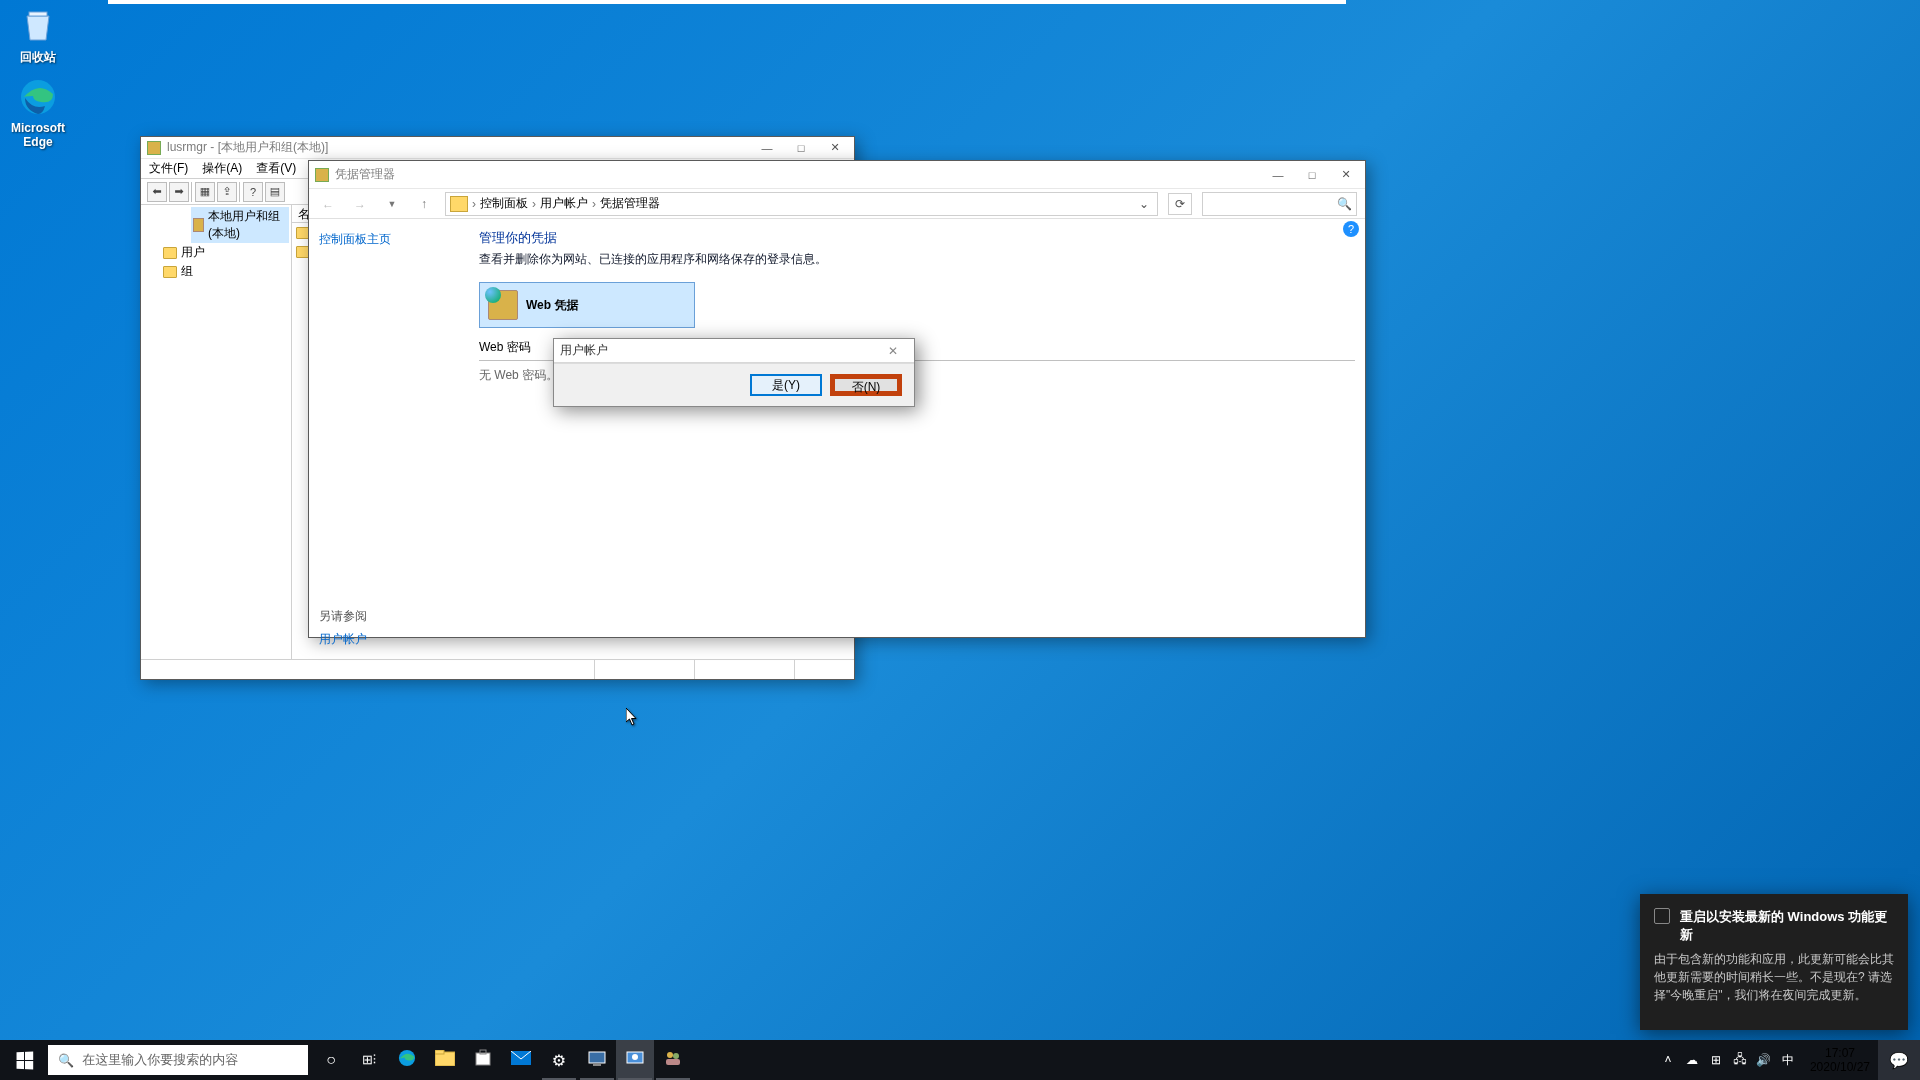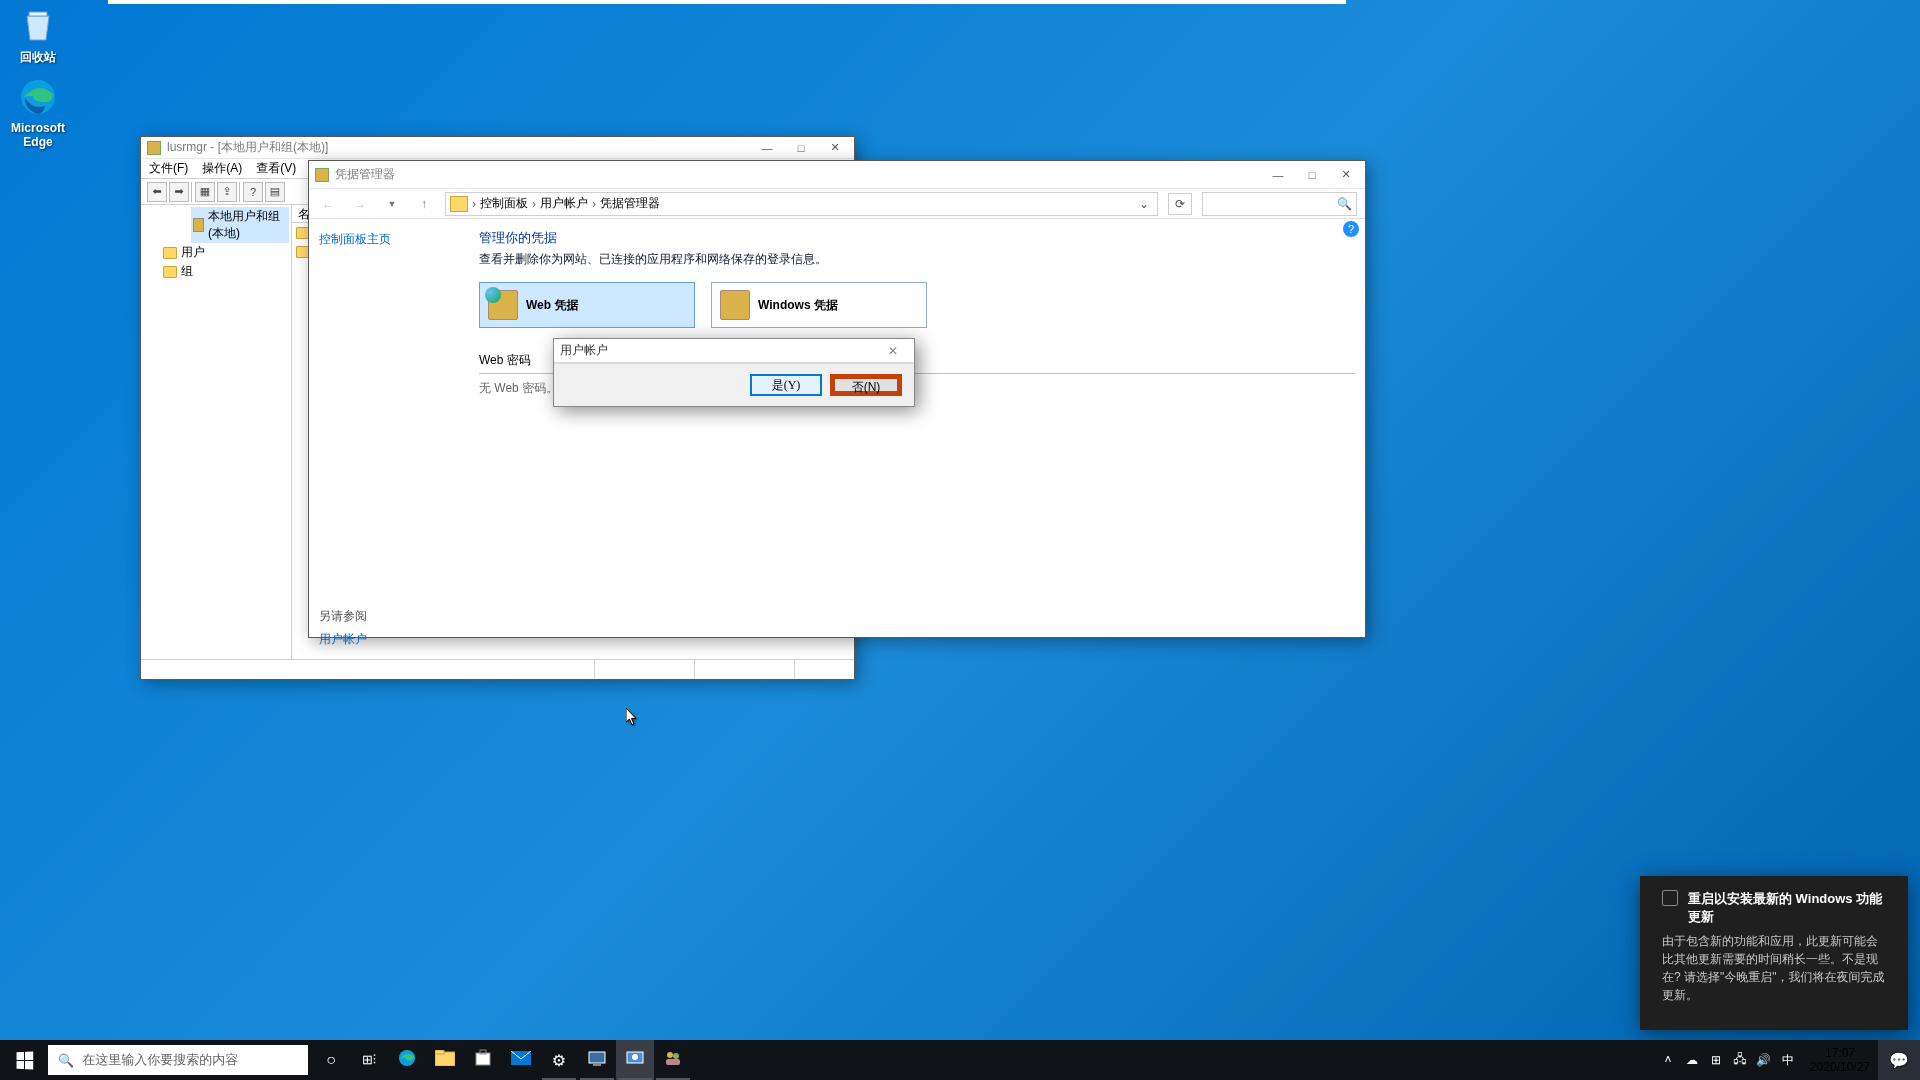--- a/index.html
+++ b/index.html
@@ -56,45 +56,45 @@
 .cred-left .lbl2 { margin-top:360px; color:#555;}
 .cred-left .link2 { color:#0066cc; margin-top:6px; cursor:pointer;}
 .cred-main { flex:1; padding:8px 10px; position:relative;}
 .cred-main h3 { color:#003399; font-size:13px; font-weight:normal; margin:2px 0 4px; }
 .cred-main .sub { font-size:12px; color:#0f172a; margin-bottom:14px;}
 .tiles { display:flex; gap:16px; }
 .tile { width:216px; height:46px; border:1px solid #8faecb; display:flex; align-items:center; gap:8px; padding:0 8px; font-size:12px;}
 .tile.active { background:#cde8ff; border-color:#6aa0d8; }
 .tile .bigico { width:30px; height:30px; background:#d9b24a; border:1px solid #a87; border-radius:2px; position:relative;}
 .tile.webt .bigico::after{content:"";position:absolute;left:-4px;top:-4px;width:16px;height:16px;border-radius:50%;background:radial-gradient(circle at 30% 30%,#6ec0ff,#0a5);}
-.sect { margin-top:24px; font-size:12px;}
+.sect { margin-top:11px; font-size:12px;}
 .sect .shdr { border-bottom:1px solid #c0c0c0; padding-bottom:4px; color:#000;}
 .sect .empty { color:#666; margin-top:6px;}
 .help { position:absolute; right:6px; top:2px; width:16px;height:16px;border-radius:50%;background:#1e90ff;color:#fff;font-size:11px;text-align:center;line-height:16px;}
 
 
 .dialog { position:absolute; left:553px; top:338px; width:362px; background:#f0f0f0; border:1px solid #888; box-shadow:4px 4px 18px rgba(0,0,0,.45); }
 .dlg-title { height:24px; background:#fff; border-bottom:1px solid #d8d8d8; display:flex; align-items:center; padding:0 6px; font-size:12px; color:#333;}
 .dlg-title .sp{flex:1;}
 .dlg-close{width:30px;height:18px;display:flex;align-items:center;justify-content:center;color:#888;}
 .dlg-body { background:#fff; padding:14px 14px 10px; display:flex; gap:12px; font-size:12px; color:#222;}
 .warnico { width:28px; height:26px; }
 .dlg-txt { flex:1; }
 .dlg-txt p { margin-bottom:14px; line-height:1.5;}
 .dlg-btns { background:#f0f0f0; padding:10px 12px; display:flex; justify-content:flex-end; gap:8px; border-top:1px solid #dcdcdc;}
 .dlg-btns button { width:72px; height:22px; font-size:12px; background:#e1e1e1; border:5px solid #c2410c;}
-.dlg-btns button.def { border:2px solid #0078d4; background:#e5f1fb;font-family:Liberation Serif, serif;}
+.dlg-btns button.def { border:2px solid #0078d4; background:#e5f1fb;}
 
 
 .watermark { position:absolute; right:85px; bottom:98px; text-align:left; color:rgba(255,255,255,.55); }
 .watermark .l1 { font-size:20px; }
 .watermark .l2 { font-size:13px; }
 
 
-.toast { position:absolute; right:12px; bottom:50px; width:268px; background:#1f1f1f; color:#fff; padding:14px 22px 12px; font-size:12px; box-shadow:0 4px 20px rgba(0,0,0,.5);}
+.toast { position:absolute; right:12px; bottom:50px; width:268px; background:#1f1f1f; color:#fff; padding:14px 14px 12px; font-size:12px; box-shadow:0 4px 20px rgba(0,0,0,.5);}
 .toast .hd { display:flex; gap:10px; margin-bottom:6px;}
 .toast .tico { width:16px;height:16px;border:1px solid #888;border-radius:2px;}
 .toast .tt { font-weight:bold; font-size:13px; flex:1;}
 .toast .bd { color:#c8c8c8; line-height:1.5; margin-bottom:14px;}
 .toast .acts { display:flex; justify-content:space-between; align-items:end;}
 .toast .act { text-align:center; font-size:11px; color:#ddd; cursor:pointer;}
 .toast .act .aico { width:16px;height:16px;border:1.3px solid #aaa;border-radius:50%;margin:0 auto 4px;position:relative;}
 .toast .act .aico.clock::after{content:"";position:absolute;left:6px;top:2px;width:1px;height:6px;background:#aaa;}
 .toast .act .aico.moon{border-radius:50%;}
 .toast .act .aico.power::after{content:"";position:absolute;left:6px;top:-1px;width:2px;height:7px;background:#aaa;}
@@ -247,24 +247,20 @@
     </div>
     <div class="cred-main">
       <div class="help">?</div>
       <h3>管理你的凭据</h3>
       <div class="sub">查看并删除你为网站、已连接的应用程序和网络保存的登录信息。</div>
       <div class="tiles">
         <div class="tile webt active">
           <div class="bigico"></div>
           <span style="font-weight:bold">Web 凭据</span>
         </div>
-        <div class="tile">
-          <div class="bigico"></div>
-          <span style="font-weight:bold">Windows 凭据</span>
-        </div>
       </div>
       <div class="sect">
         <div class="shdr">Web 密码</div>
         <div class="empty">无 Web 密码。</div>
       </div>
     </div>
   </div>
 </div>
 
 <div class="dialog">

